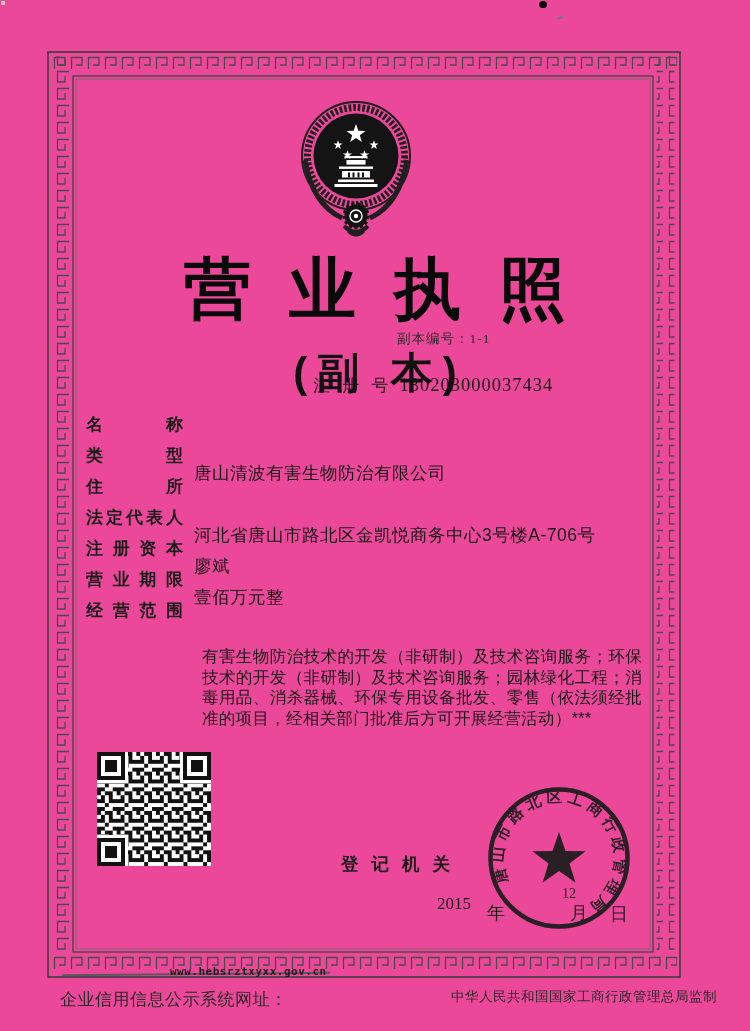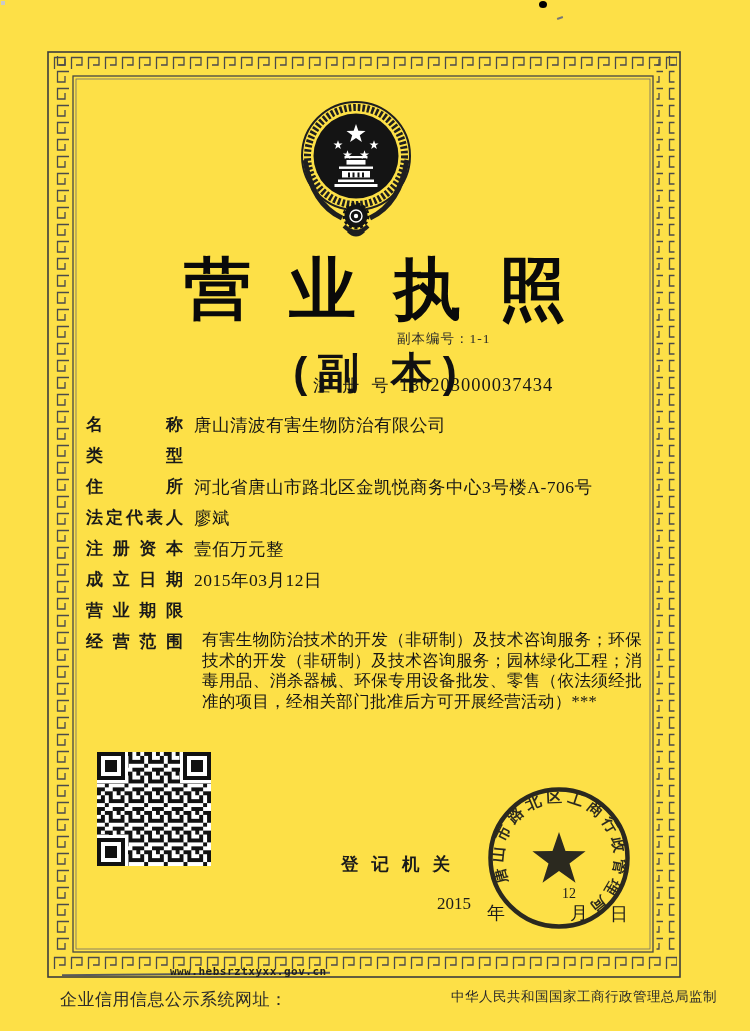--- a/index.html
+++ b/index.html
@@ -1,17 +1,17 @@
 <!DOCTYPE html>
 <html><head>
 <meta charset="utf-8">
 <style>
   html,body{margin:0;padding:0;}
   body{background:#e8e8e6;font-family:"Liberation Sans",sans-serif;}
-  .page{position:relative;width:750px;height:1031px;background:#fde047;overflow:hidden;
+  .page{position:relative;width:750px;height:1031px;background:#ec4899;overflow:hidden;
         color:#141414;margin:0 auto;}
   .abs{position:absolute;}
 
   
   .dot-a{left:539px;top:1px;width:8px;height:7px;background:#000;border-radius:50%;}
   .dot-b{left:557px;top:17px;width:6px;height:2px;background:#777;transform:rotate(-18deg);}
   .dot-c{left:1px;top:1px;width:4px;height:4px;background:#c9c9c9;}
 
   .frame{left:0;top:0;width:750px;height:1031px;}
 
@@ -24,22 +24,22 @@
          letter-spacing:10px;padding-left:10px;color:#111;}
   .reg-line{left:313px;top:374px;font-family:"Liberation Serif",serif;color:#161616;}
   .reg-label{font-size:17px;letter-spacing:4px;}
   .reg-number{font-size:18.5px;margin-left:7px;letter-spacing:1px;}
 
   .fields{left:86px;top:413px;width:556px;}
   .row{display:flex;align-items:flex-start;height:31px;}
   .row.scope{height:auto;gap:8px;}
   .f-label{width:97px;flex:0 0 97px;font-size:17px;font-weight:700;color:#1a1a1a;
            text-align:justify;text-align-last:justify;}
-  .f-value{margin-left:11px;flex:1;font-family:Liberation Serif, serif;font-size:17.5px;
-           color:#161616;letter-spacing:0.5px;}
+  .f-value{margin-left:11px;flex:1;font-family:Liberation Sans, sans-serif;font-size:17.5px;
+           color:#161616;letter-spacing:0.5px;margin-top:48px;}
   .scope .f-value{font-size:16.6px;line-height:20.6px;text-align:justify;letter-spacing:0.2px;}
 
   .qr{left:97px;top:752px;width:114px;height:114px;}
 
   .registrar-label{left:341px;top:852px;font-size:17.5px;font-weight:600;letter-spacing:13px;color:#1a1a1a;}
 
   .seal{left:484px;top:783px;width:150px;height:150px;opacity:0.93;}
   .seal-text{font-family:"Liberation Sans",sans-serif;font-weight:600;font-size:15.5px;
              letter-spacing:4.5px;fill:#1c1c1c;}
 
@@ -136,24 +136,20 @@
       <div class="f-label">住所</div>
       <div class="f-value">河北省唐山市路北区金凯悦商务中心3号楼A-706号</div>
     </div>
     <div class="row">
       <div class="f-label">法定代表人</div>
       <div class="f-value">廖斌</div>
     </div>
     <div class="row">
       <div class="f-label">注册资本</div>
       <div class="f-value">壹佰万元整</div>
-    </div>
-    <div class="row">
-      <div class="f-label">成立日期</div>
-      <div class="f-value">2015年03月12日</div>
     </div>
     <div class="row">
       <div class="f-label">营业期限</div>
       <div class="f-value"></div>
     </div>
     <div class="row scope">
       <div class="f-label">经营范围</div>
       <div class="f-value">有害生物防治技术的开发（非研制）及技术咨询服务；环保技术的开发（非研制）及技术咨询服务；园林绿化工程；消毒用品、消杀器械、环保专用设备批发、零售（依法须经批准的项目，经相关部门批准后方可开展经营活动）***</div>
     </div>
   </div>

